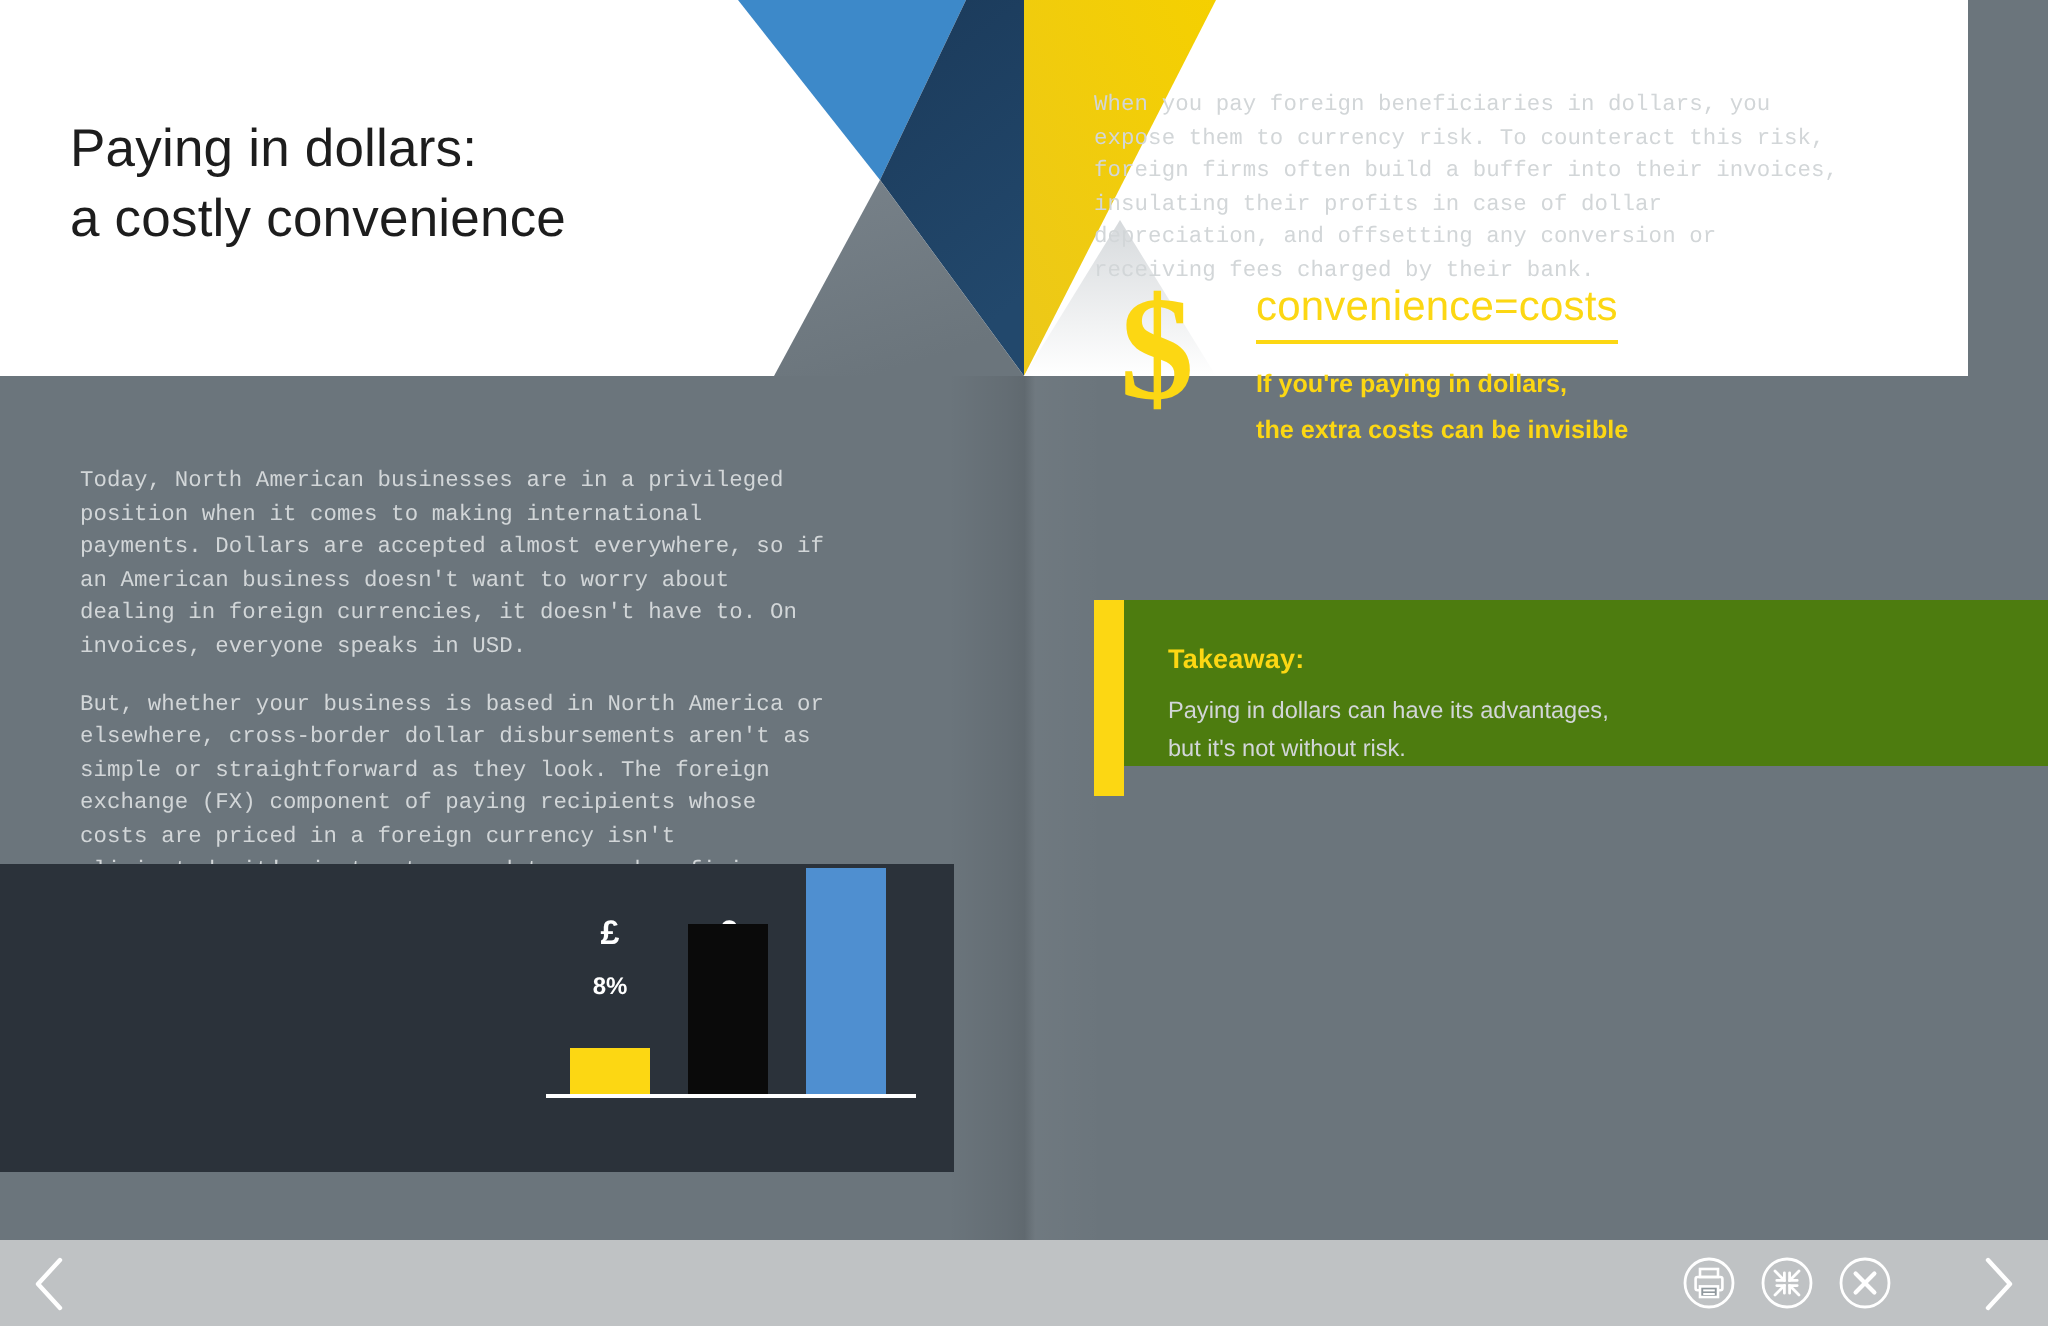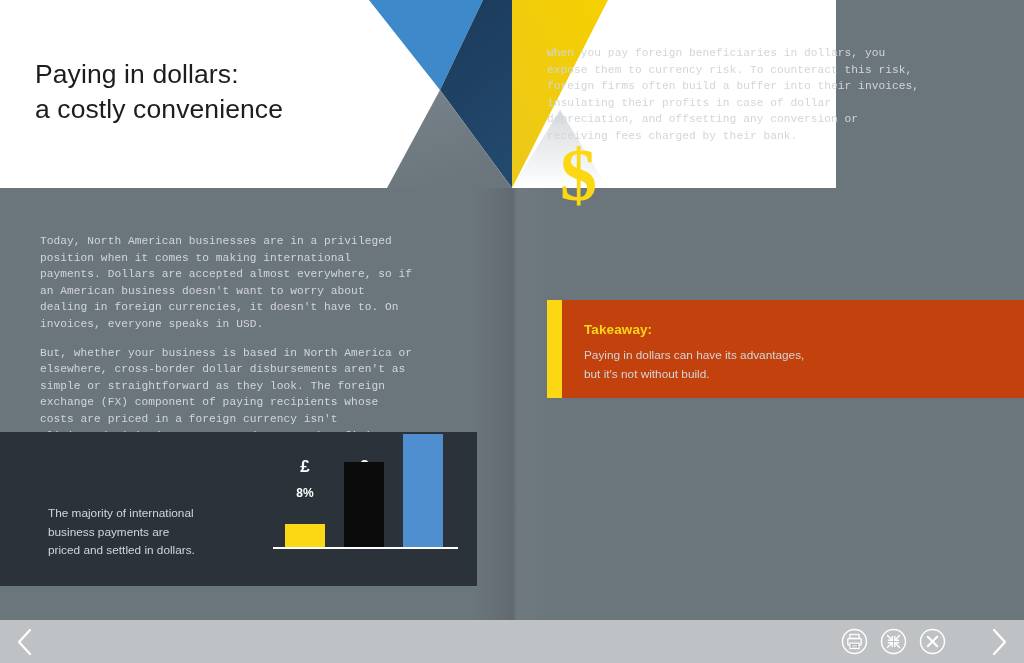--- a/index.html
+++ b/index.html
@@ -26,21 +26,21 @@
     width: 1024px;
     height: 620px;
     background: #6b757c;
     overflow: hidden;
   }
 
   
   .header-band {
     position: absolute;
     left: 0; top: 0;
-    width: 836px;
+    width: 984px;
     height: 188px;
     background: #ffffff;
     overflow: hidden;
   }
   .header-art {
     position: absolute;
     left: 340px; top: 0;
     width: 300px; height: 188px;
   }
   .header-title {
@@ -189,22 +189,22 @@
     font-size: 12px;
     font-weight: 700;
     line-height: 14px;
   }
 
   
   .takeaway {
     position: absolute;
     left: 547px; top: 300px;
     width: 477px;
-    height: 98px;
-    background: #c2410c;
+    height: 83px;
+    background: #4d7c0f;
     display: flex;
   }
   .takeaway-bar {
     width: 15px;
     height: 98px;
     background: #fcd713;
     flex: 0 0 auto;
   }
   .takeaway-body { padding: 22px 0 0 22px; }
   .takeaway-title {
@@ -293,23 +293,20 @@
 a costly convenience</div>
     </div>
 
     <div class="col col-left">
       <div class="left-para-wrap">
         <p class="body-text">Today, North American businesses are in a privileged position when it comes to making international payments. Dollars are accepted almost everywhere, so if an American business doesn't want to worry about dealing in foreign currencies, it doesn't have to. On invoices, everyone speaks in USD.</p>
         <p class="body-text">But, whether your business is based in North America or elsewhere, cross-border dollar disbursements aren't as simple or straightforward as they look. The foreign exchange (FX) component of paying recipients whose costs are priced in a foreign currency isn't eliminated: it's just outsourced to your beneficiary—or their bank. At some point, your recipient still has to convert your dollars back into their local currency.</p>
       </div>
 
       <div class="chart-panel">
-        <div class="chart-caption">The majority of international
-business payments are
-priced and settled in dollars.</div>
 
         <div class="chart-plot">
           <div class="axis-line"></div>
 
           <div class="bar-group" style="left:22px;">
             <div class="bar-symbol" style="bottom:70px;">£</div>
             <div class="bar-value" style="bottom:47px;">8%</div>
             <div class="bar" style="height:23px;background:#fcd713;"></div>
 
           </div>
@@ -333,29 +330,32 @@
 
     <div class="col col-right"></div>
 
     <div class="right-para-wrap">
       <p class="body-text">When you pay foreign beneficiaries in dollars, you expose them to currency risk. To counteract this risk, foreign firms often build a buffer into their invoices, insulating their profits in case of dollar depreciation, and offsetting any conversion or receiving fees charged by their bank.</p>
     </div>
 
     <div class="callout">
       <div class="callout-dollar">$</div>
       <div class="callout-body">
+        <div class="callout-head">convenience=costs</div>
+        <div class="callout-sub">If you're paying in dollars,
+the extra costs can be invisible</div>
       </div>
     </div>
 
     <div class="takeaway">
       <div class="takeaway-bar"></div>
       <div class="takeaway-body">
         <div class="takeaway-title">Takeaway:</div>
         <div class="takeaway-text">Paying in dollars can have its advantages,
-but it's not without build.</div>
+but it's not without risk.</div>
       </div>
     </div>
 
     <div class="spine"></div>
   </div>
 
   <div id="toolbar">
 
     <div class="nav-arrow nav-prev">
       <svg width="20" height="30" viewBox="0 0 20 30">

